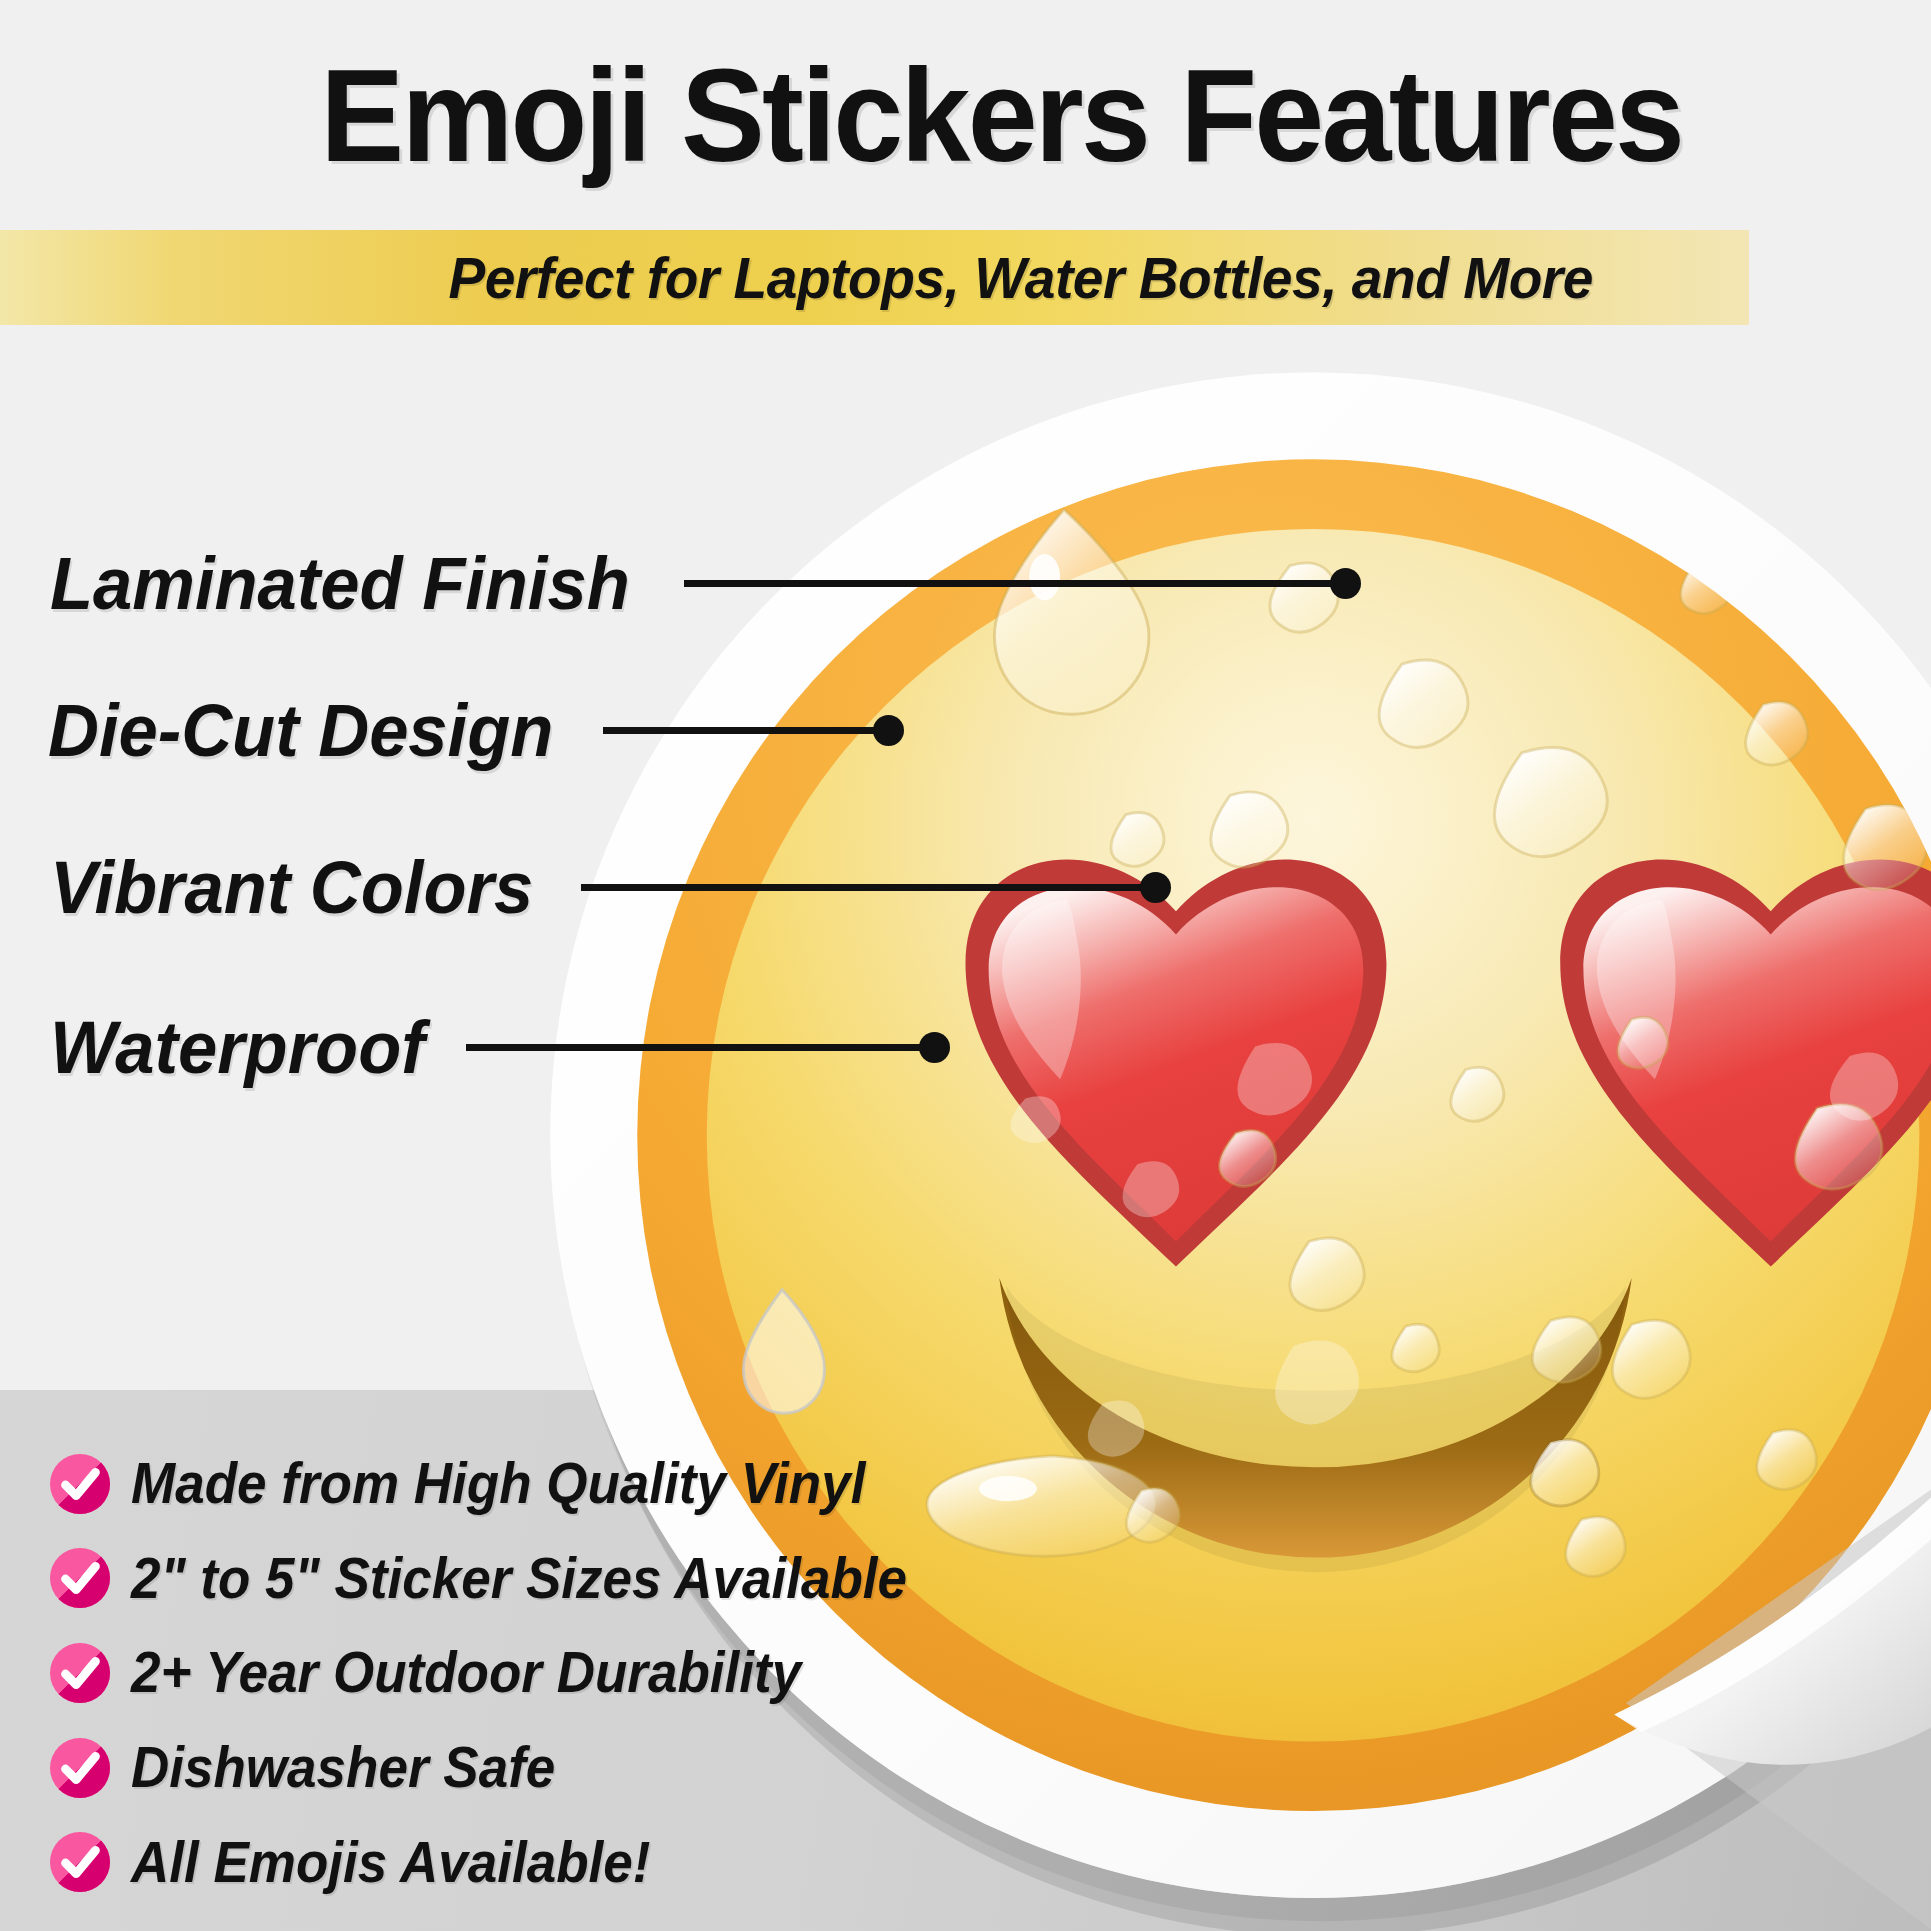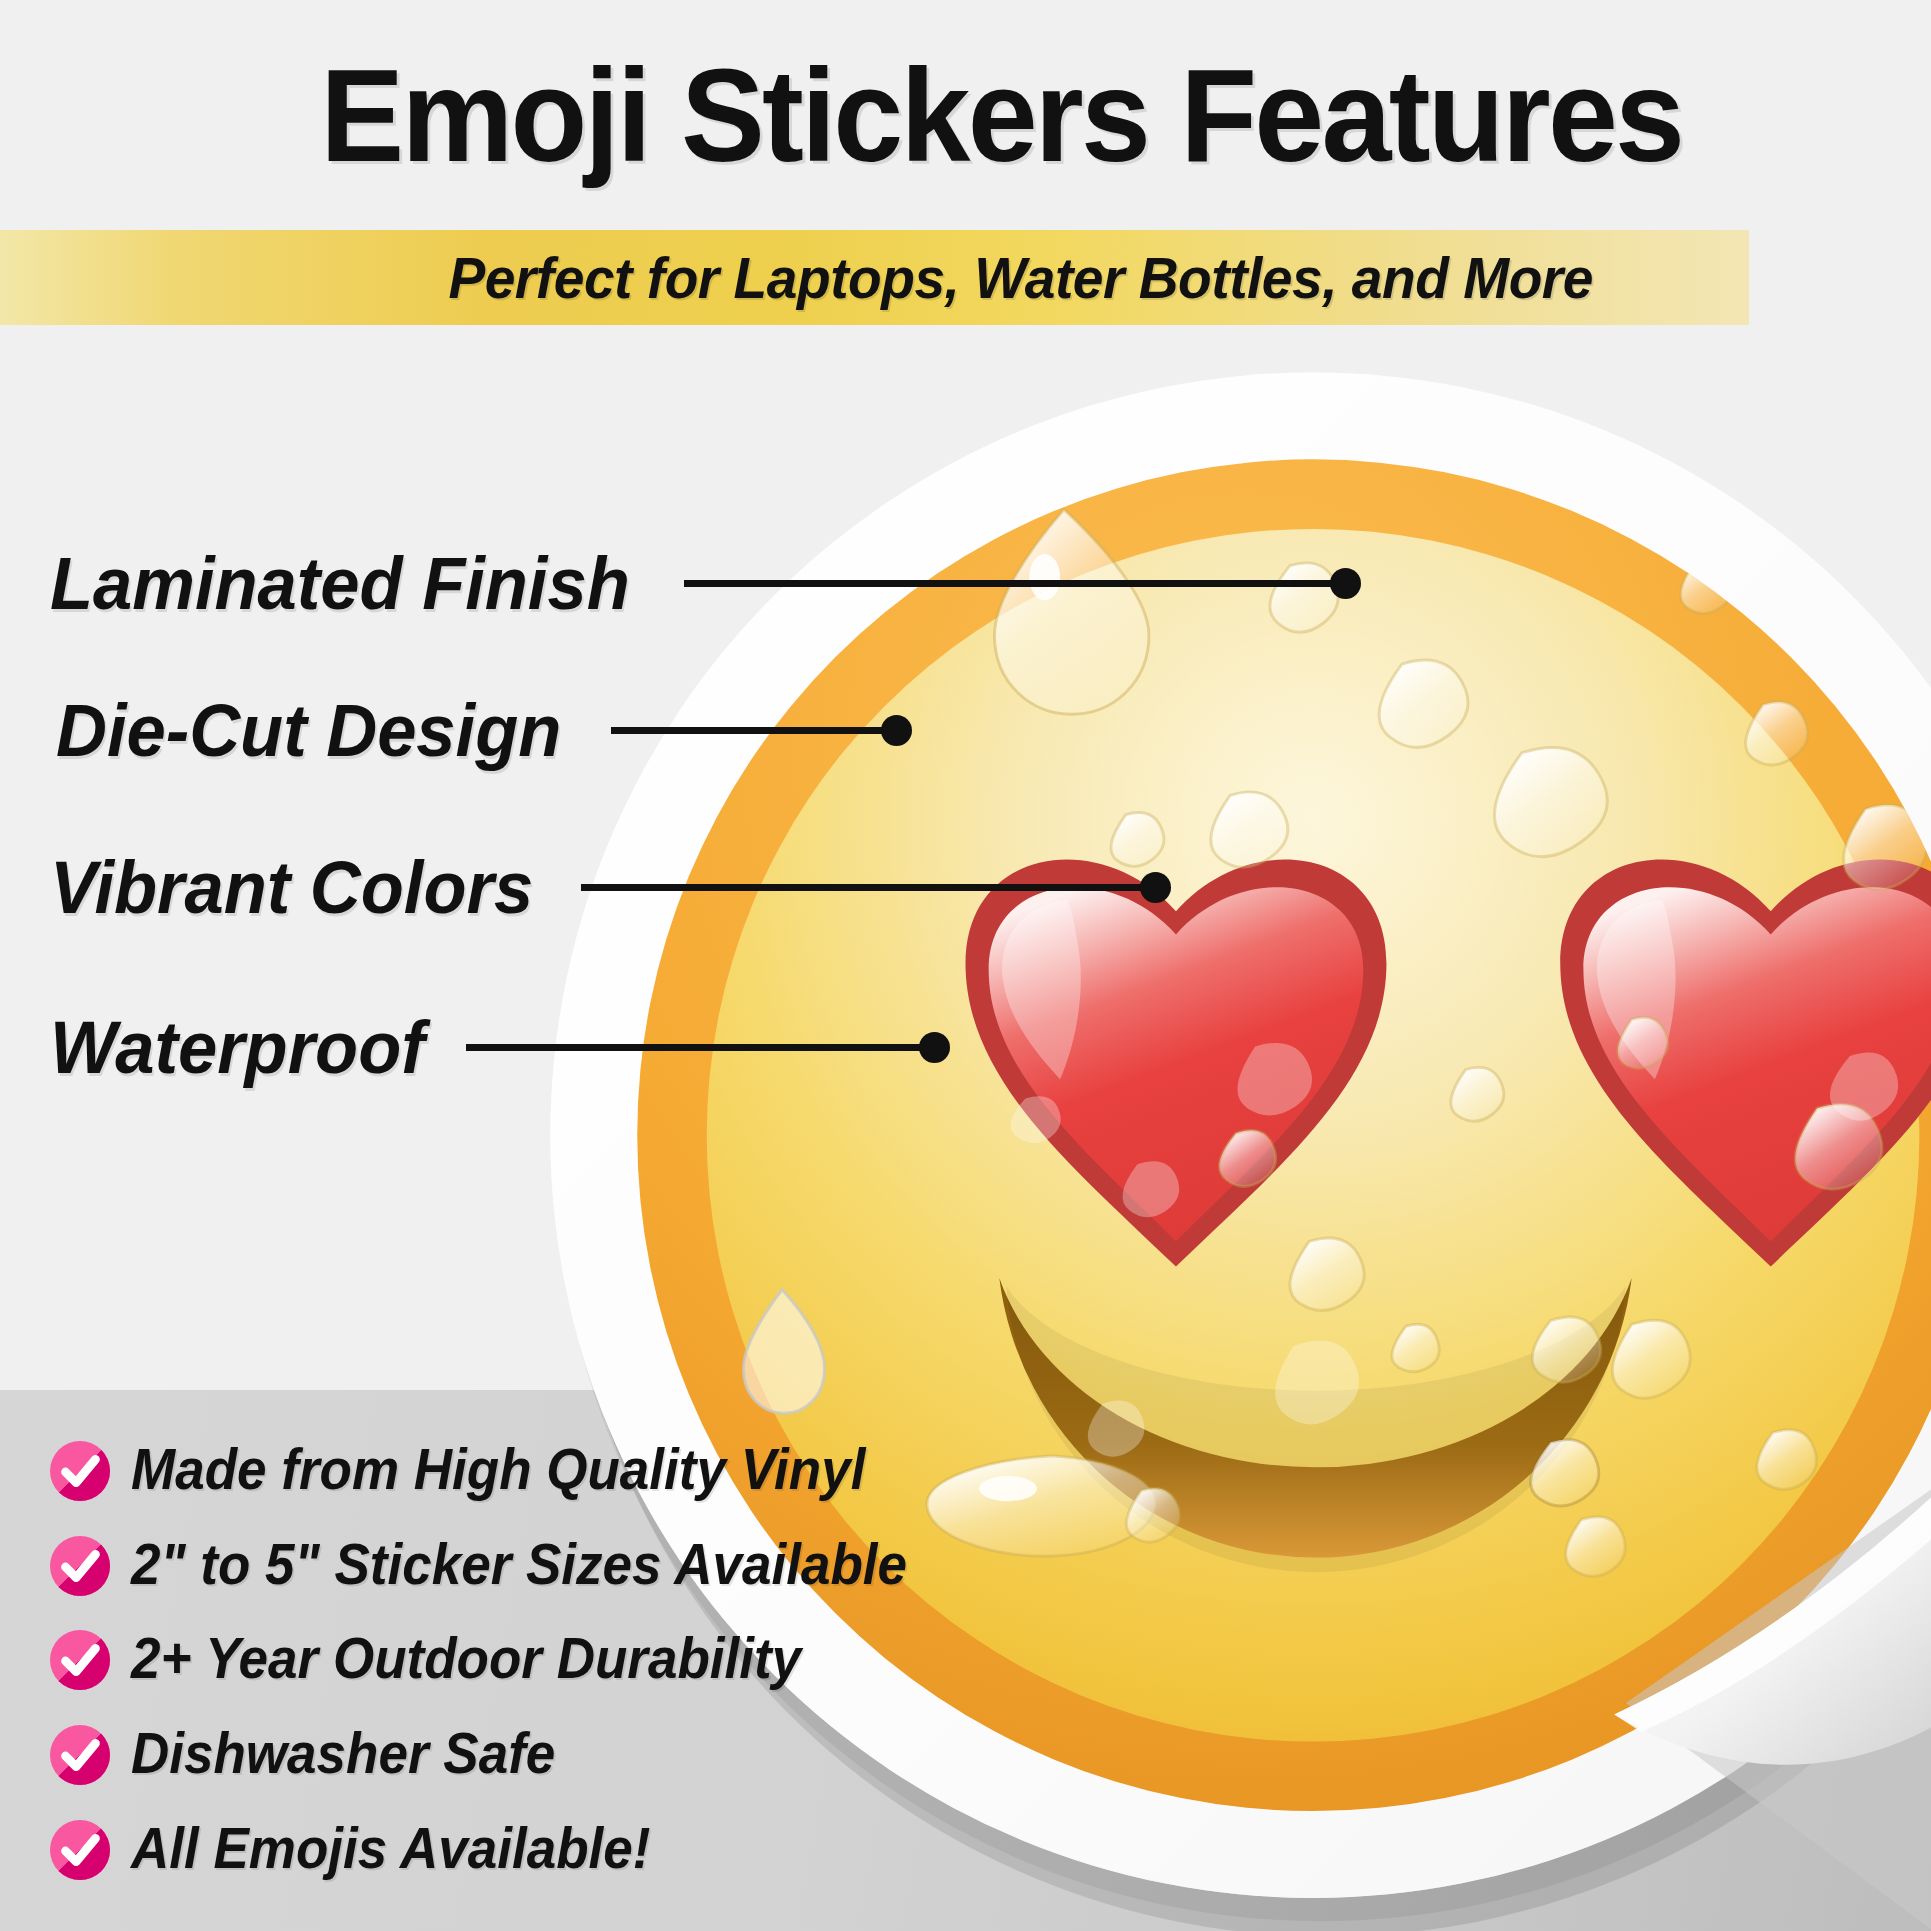--- a/index.html
+++ b/index.html
@@ -139,21 +139,21 @@
 
   
   .checklist {
     position: absolute;
     left: 50px;
     top: 1441px;
     width: 1081px;
   }
   .check-row {
     display: flex;
-    align-items: flex-start;
+    align-items: center;
     height: 85px;
     margin-bottom: 9.7px;
   }
   .check-badge {
     position: relative;
     flex: 0 0 auto;
     width: 60px;
     height: 60px;
     border-radius: 50%;
     background: #f9579f;
@@ -381,21 +381,21 @@
 
   <div class="callouts">
 
     <div class="callout" style="left:50px; top:546px;">
       <span class="callout-label">Laminated Finish</span>
       <span class="leader" style="width:666px;">
         <span class="leader-dot"></span>
       </span>
     </div>
 
-    <div class="callout" style="left:56px; top:693px;">
+    <div class="callout" style="left:48px; top:693px;">
       <span class="callout-label">Die-Cut Design</span>
       <span class="leader" style="width:290px;">
         <span class="leader-dot"></span>
       </span>
     </div>
 
     <div class="callout" style="left:50px; top:1010px;">
       <span class="callout-label">Waterproof</span>
       <span class="leader" style="width:473px;">
         <span class="leader-dot"></span>

